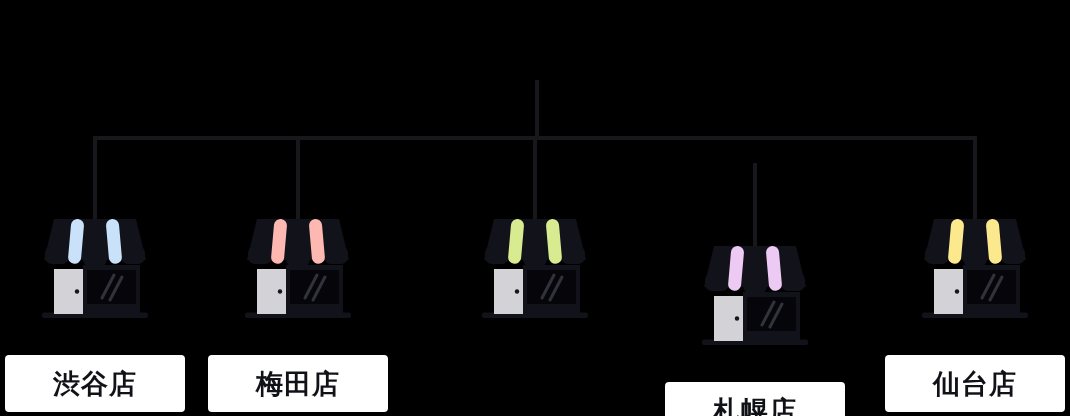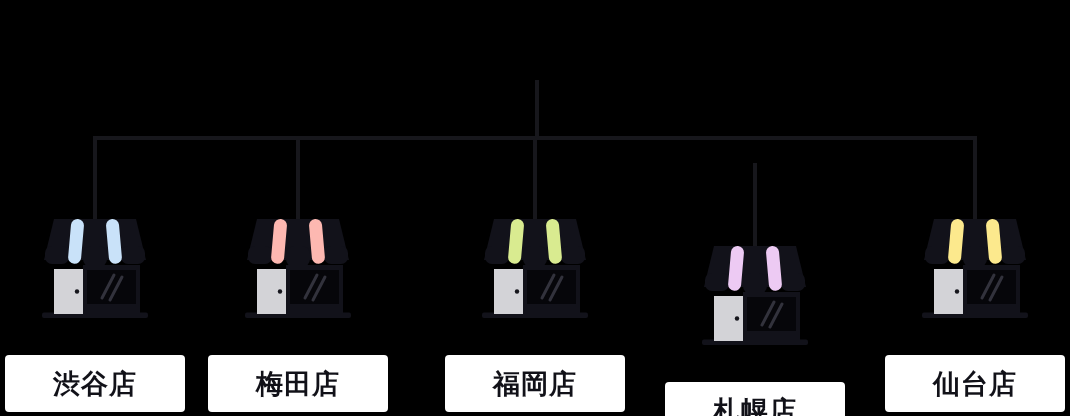--- a/index.html
+++ b/index.html
@@ -127,23 +127,20 @@
           <rect class="stripe" x="63.5" y="1" width="13" height="45" rx="6.5" transform="rotate(-5 70 1)" fill="#d9eb90"></rect>
         </g>
         <rect class="wall-part" x="41" y="47" width="57" height="48"></rect>
         <rect class="glass-part" x="45" y="52" width="49" height="34"></rect>
         <path class="shine-part" d="M60,80 L72,57 M68,82 L80,59"></path>
         <rect class="base-part" x="0" y="94.5" width="106" height="5.5" rx="2"></rect>
         <rect class="door-part" x="12" y="51" width="29" height="45"></rect>
         <circle class="handle-part" cx="35" cy="73.5" r="2.2"></circle>
       </svg>
     </div>
-    <div class="branch-label">
-      <span class="branch-label-text">福岡店</span>
-    </div>
   </div>
 
   <div class="column" style="left: 665px; margin-top: 27px;">
     <div class="drop" style="left:88px;"></div>
     <div class="store-wrap">
       <svg width="106" height="100" viewBox="0 0 106 100" aria-hidden="true">
         <g>
           <path class="awning-part" d="M12,1 H94 L104,42 H2 Z"></path>
           <rect class="awning-part" x="3" y="28" width="24" height="18" rx="7"></rect>
           <rect class="awning-part" x="41" y="28" width="24" height="21" rx="8"></rect>

